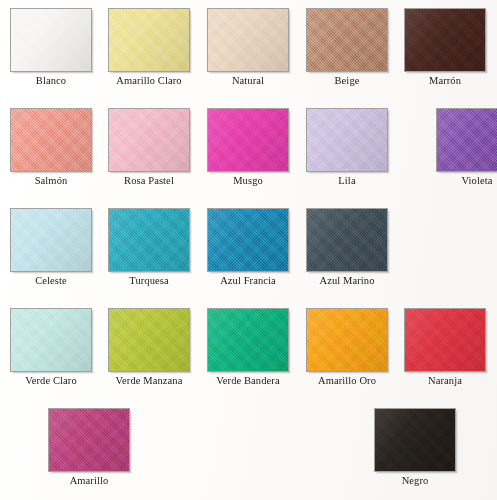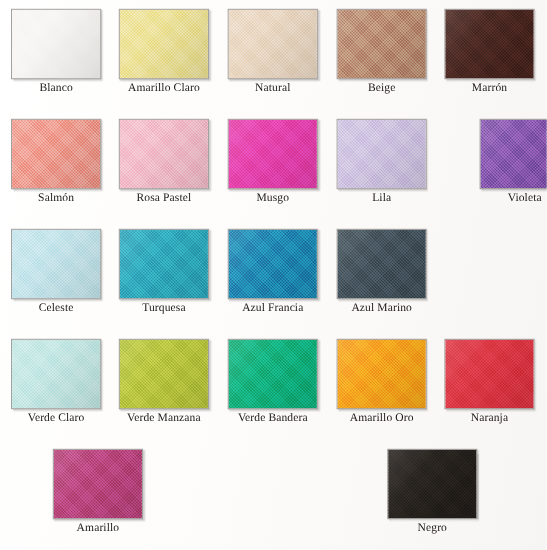--- a/index.html
+++ b/index.html
@@ -297,21 +297,21 @@
       <div class="cell" style="left: 48px;">
         <div class="swatch-wrap">
           <div class="swatch">
             <div class="fill" style="background: rgb(180, 63, 116);"></div>
             <div class="tex"></div>
             <div class="sheen"></div>
           </div>
         </div>
         <div class="label">Amarillo</div>
       </div>
-      <div class="cell" style="left: 352px;">
+      <div class="cell" style="left: 374px;">
         <div class="swatch-wrap">
           <div class="swatch">
             <div class="fill" style="background: rgb(33, 28, 24);"></div>
             <div class="tex"></div>
             <div class="sheen"></div>
           </div>
         </div>
         <div class="label">Negro</div>
       </div>
     </div>

